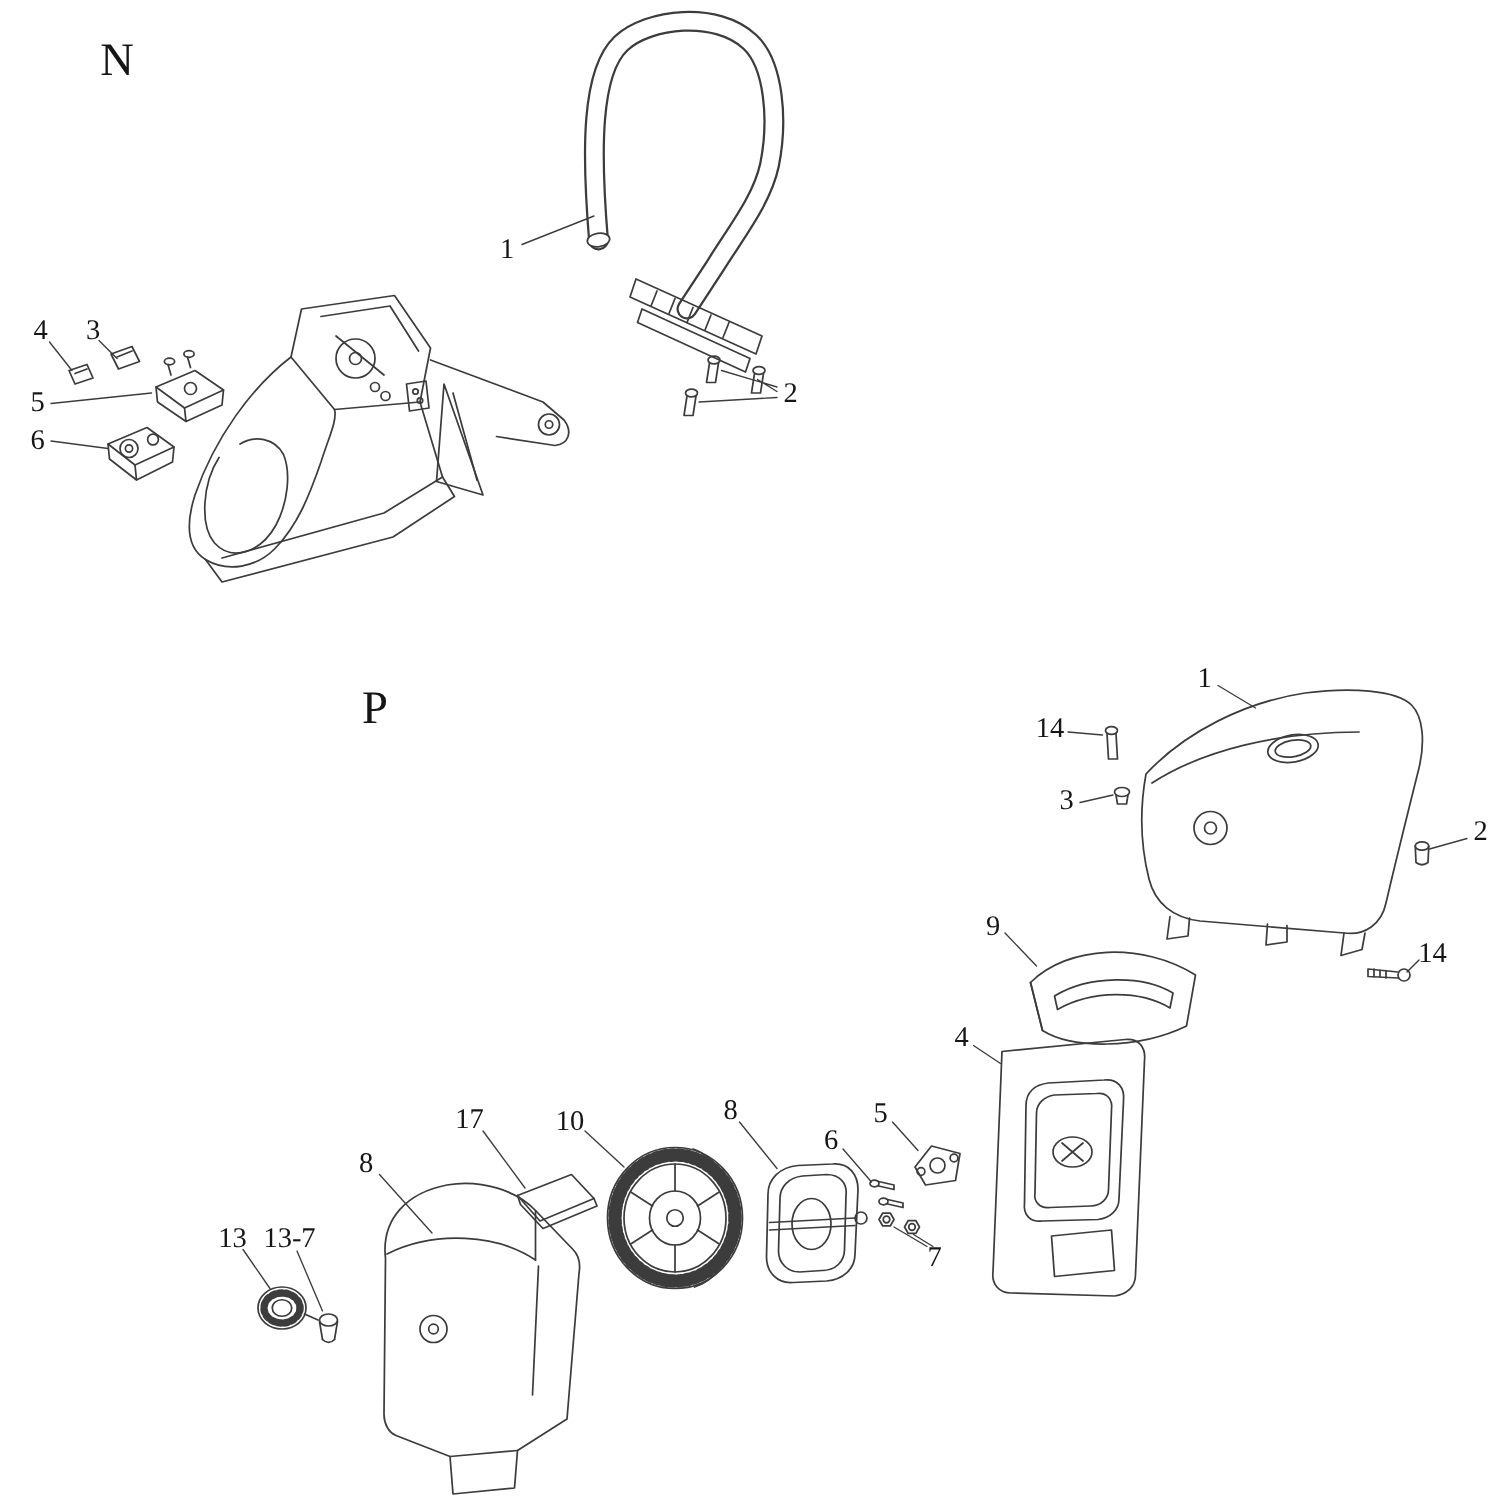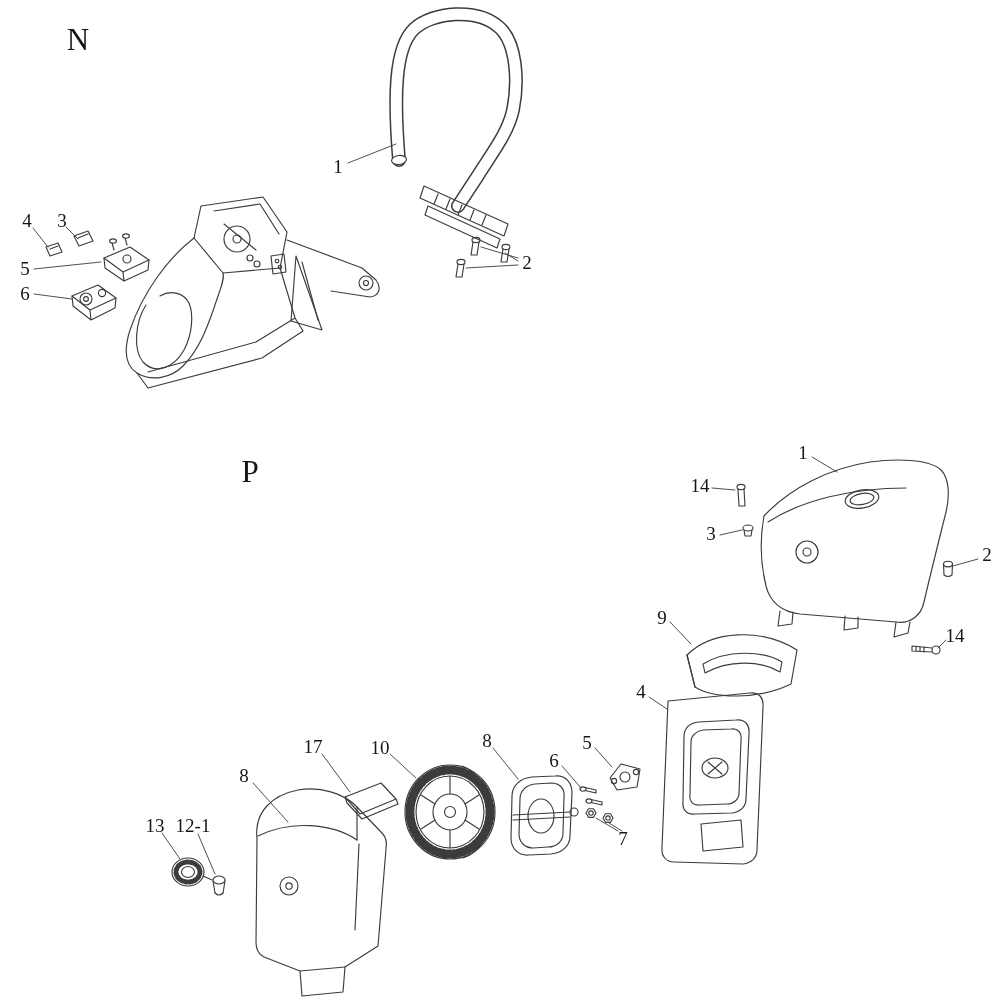--- a/index.html
+++ b/index.html
@@ -289,16 +289,16 @@
       <div class="callout" style="left: 662px; top: 618px;">9</div>
       <div class="callout" style="left: 641px; top: 692px;">4</div>
       <div class="callout" style="left: 587px; top: 743px;">5</div>
       <div class="callout" style="left: 554px; top: 761px;">6</div>
       <div class="callout" style="left: 487px; top: 741px;">8</div>
       <div class="callout" style="left: 623px; top: 839px;">7</div>
       <div class="callout" style="left: 380px; top: 748px; text-align: center;">10</div>
       <div class="callout" style="left: 313px; top: 747px;">17</div>
       <div class="callout" style="left: 244px; top: 776px;">8</div>
       <div class="callout" style="left: 155px; top: 826px;">13</div>
-      <div class="callout" style="left: 193px; top: 826px;">12-1</div>
+      <div class="callout" style="left: 193px; top: 826px;">13-7</div>
     </div>
 
 </div>
 
 </body></html>

